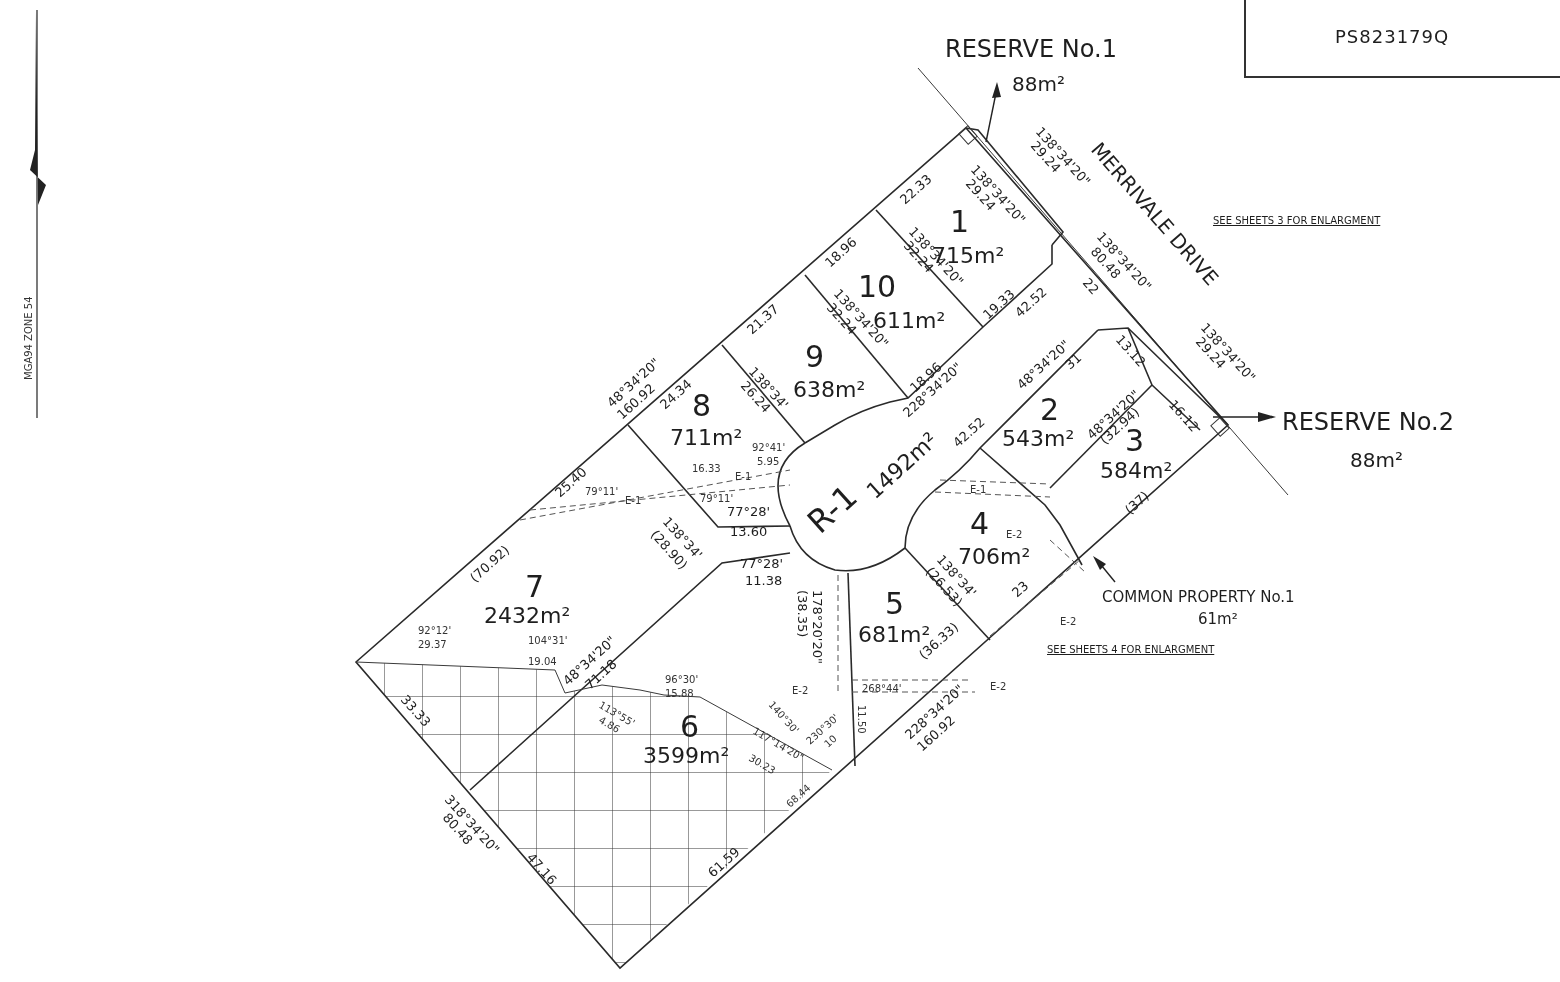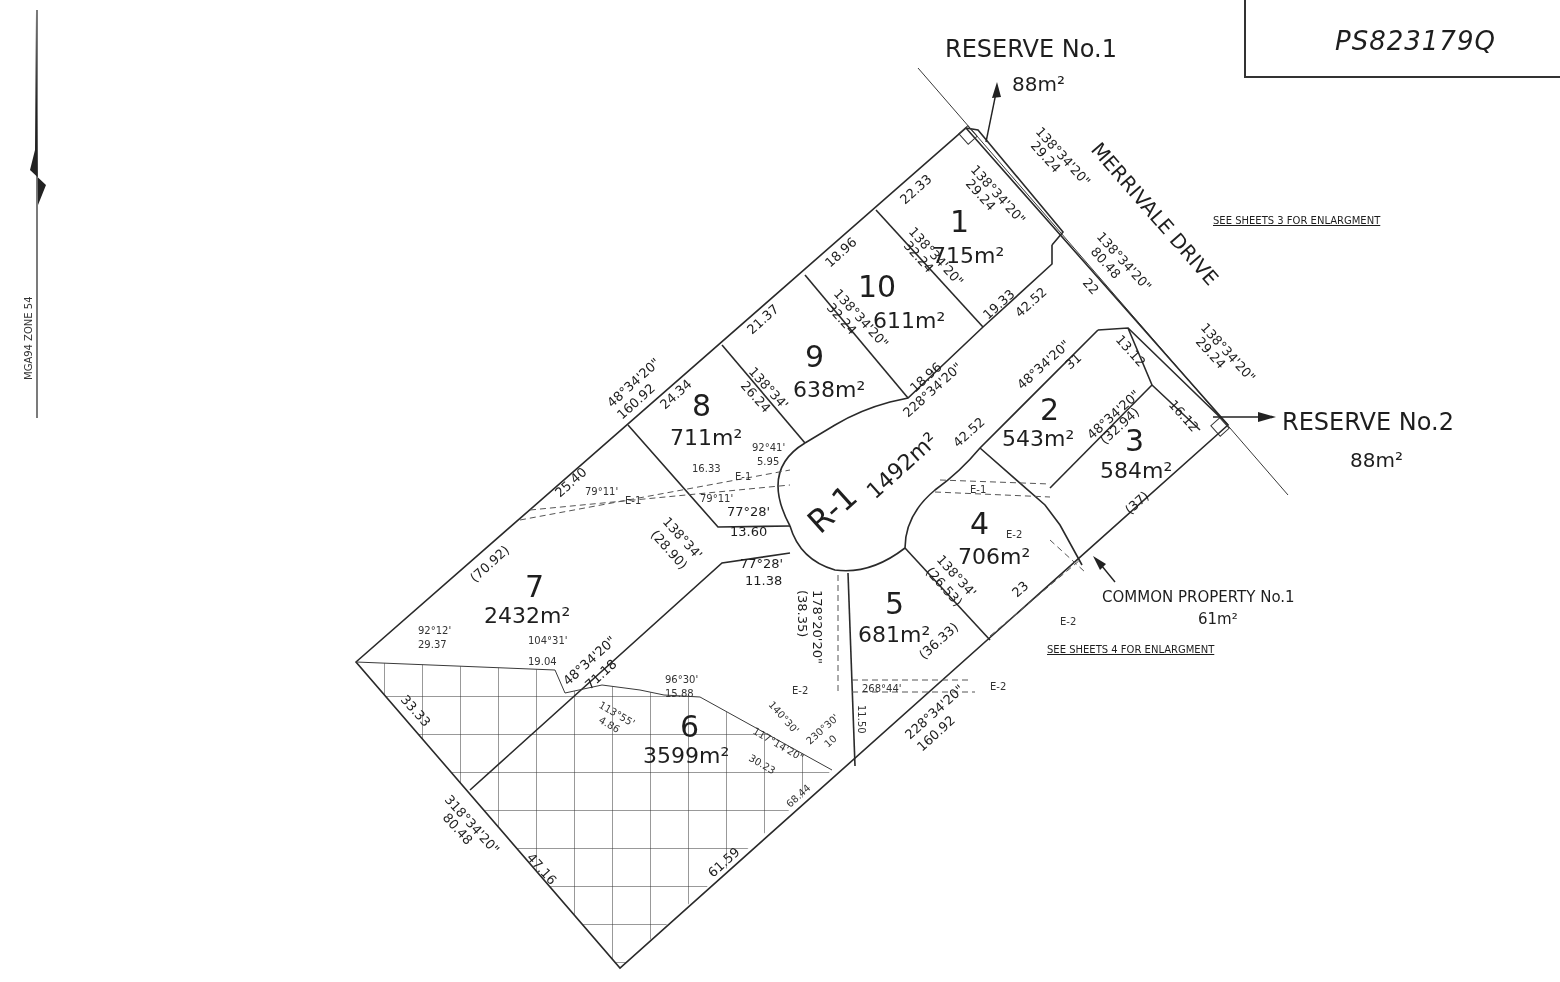--- a/index.html
+++ b/index.html
@@ -10,21 +10,21 @@
   .dash{stroke:#555;stroke-width:1;stroke-dasharray:6 4;fill:none;}
   .hatch{stroke:#333;stroke-width:1;fill:none;}
   text{fill:#1e1e1e;font-family:"DejaVu Sans",sans-serif;}
   .lotnum{font-size:30px;}
   .area{font-size:22px;}
   .dim{font-size:13px;}
   .dimsm{font-size:10px;fill:#333;}
   .big{font-size:24px;}
   .note{font-size:10px;text-decoration:underline;}
   .plan-box{position:absolute;left:1244px;top:-4px;width:320px;height:82px;border:2px solid #333;box-sizing:border-box;background:#fff;}
-  .plan-no{position:absolute;left:1335px;top:26px;font-size:26px;letter-spacing:1px;font-style:italic;}
+  .plan-no{position:absolute;left:1335px;top:26px;font-size:18px;letter-spacing:1px;}
 </style>
 </head>
 <body>
 
 <div class="plan-box"></div>
 <div class="plan-no">PS823179Q</div>
 
 <svg width="1560" height="982" viewBox="0 0 1560 982">
   <defs>
     <pattern id="grid" width="38" height="38" patternUnits="userSpaceOnUse" x="4" y="12">

